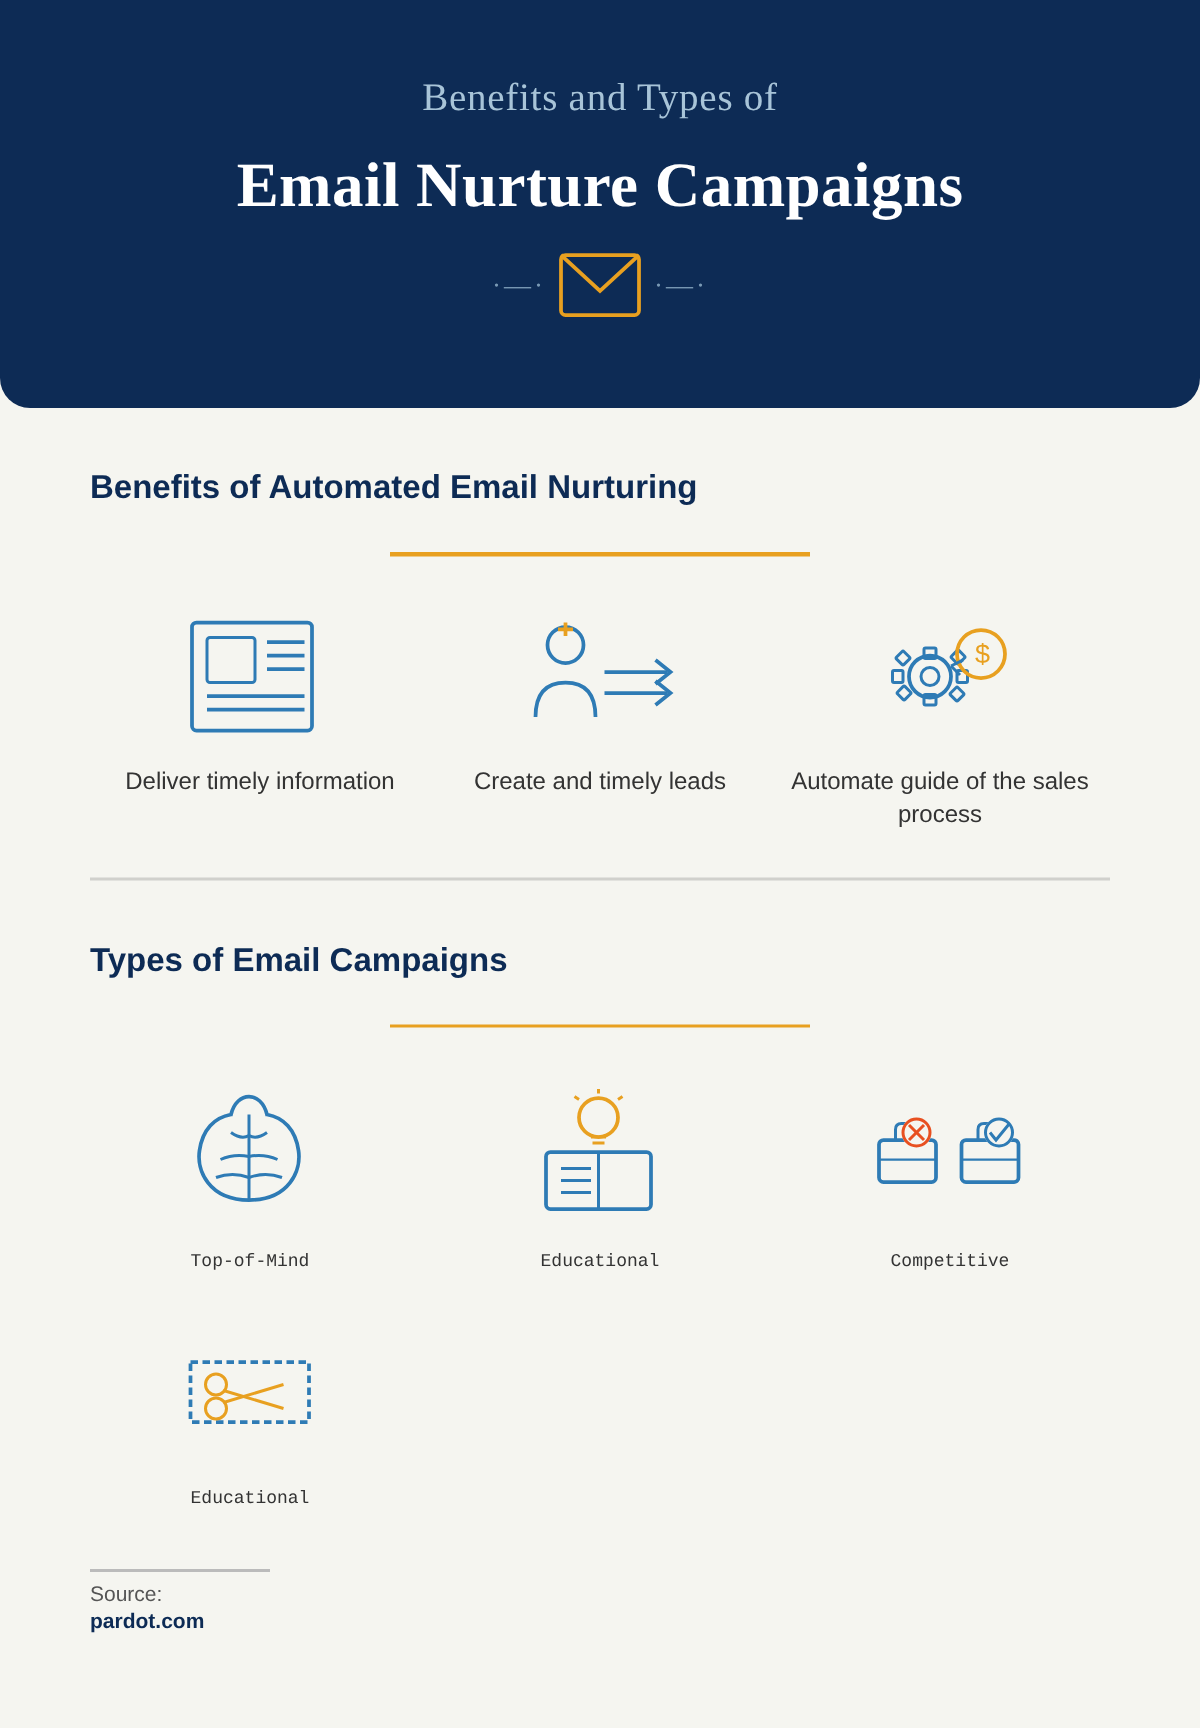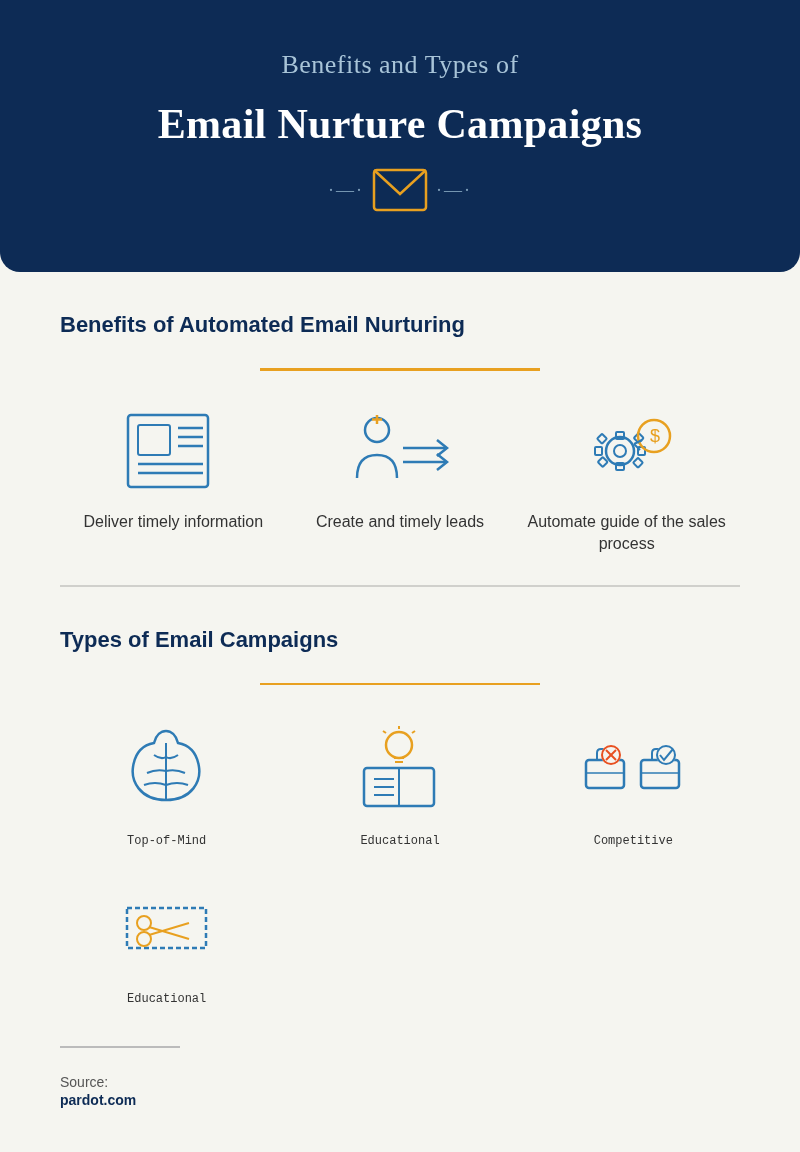--- a/index.html
+++ b/index.html
@@ -123,21 +123,21 @@
     }
     .type-label {
       font-size: 12px;
       color: #333;
       font-family: Liberation Mono, monospace;
     }
 
     
     .source-section {
       margin-top: 40px;
-      padding-top: 25px;
+      padding-top: 6px;
       border-top: 2px solid #bbb;
       width: 120px;
     }
     .source-text {
       font-size: 14px;
       color: #555;
       font-family: Arial, sans-serif;
     }
     .source-text b {
       color: #0d2b55;

